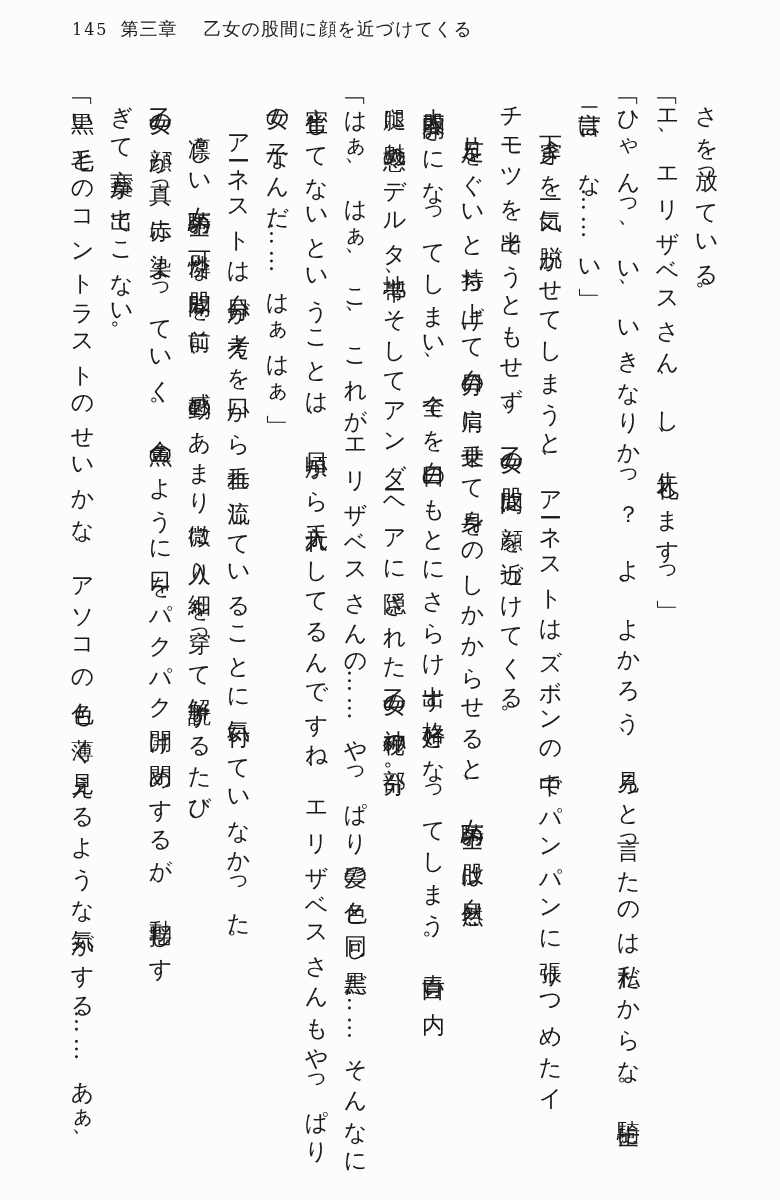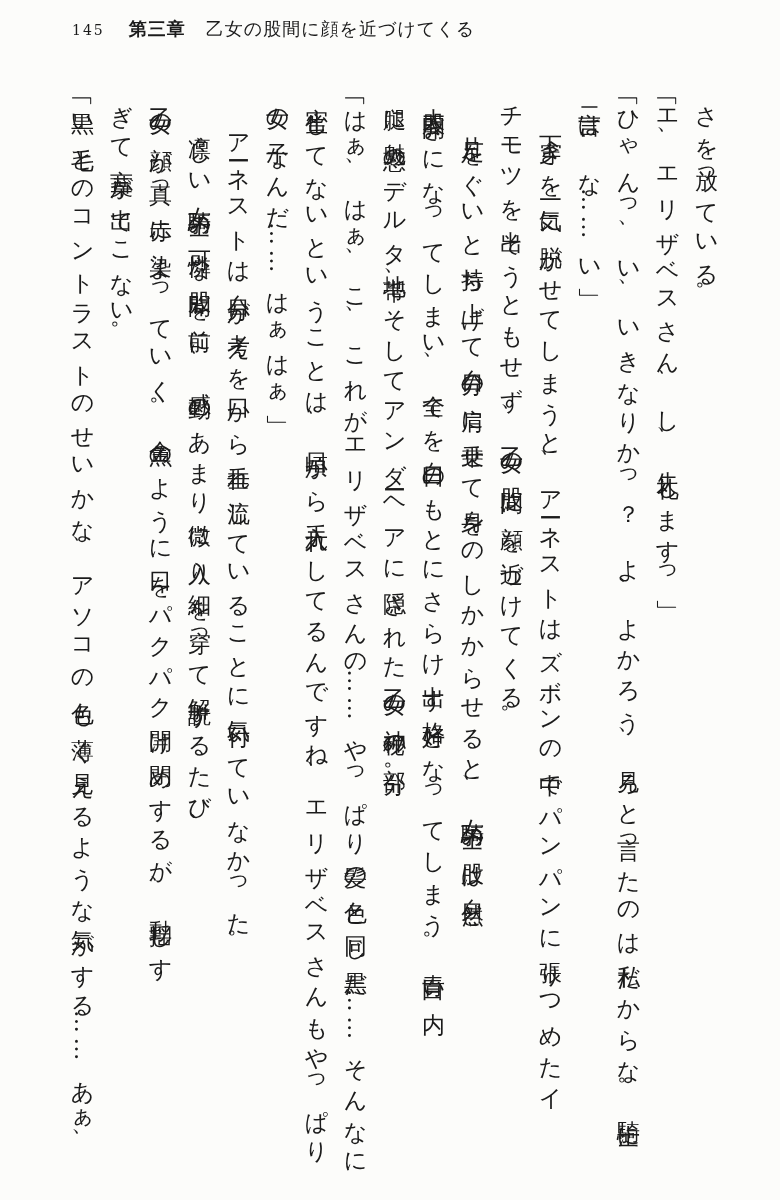--- a/index.html
+++ b/index.html
@@ -18,28 +18,27 @@
   
   .running-head {
     position: absolute;
     top: 17px;
     left: 72px;
     white-space: nowrap;
     font-size: 18px;
     letter-spacing: 1px;
   }
   .page-number {
-    font-size: 14px;
+    font-size: 16px;
     letter-spacing: 2px;
-    margin-right: 24px;
+    margin-right: 12px;
     text-align: right;
   }
   .chapter-label {
-    margin-right: 20px;
-    font-weight: bold;
+    margin-right: 26px;
   }
   
   .text-body {
     position: absolute;
     top: 90px;
     left: 63px;
     width: 663px;
     height: 1104px;
     writing-mode: vertical-rl;
     text-orientation: mixed;

